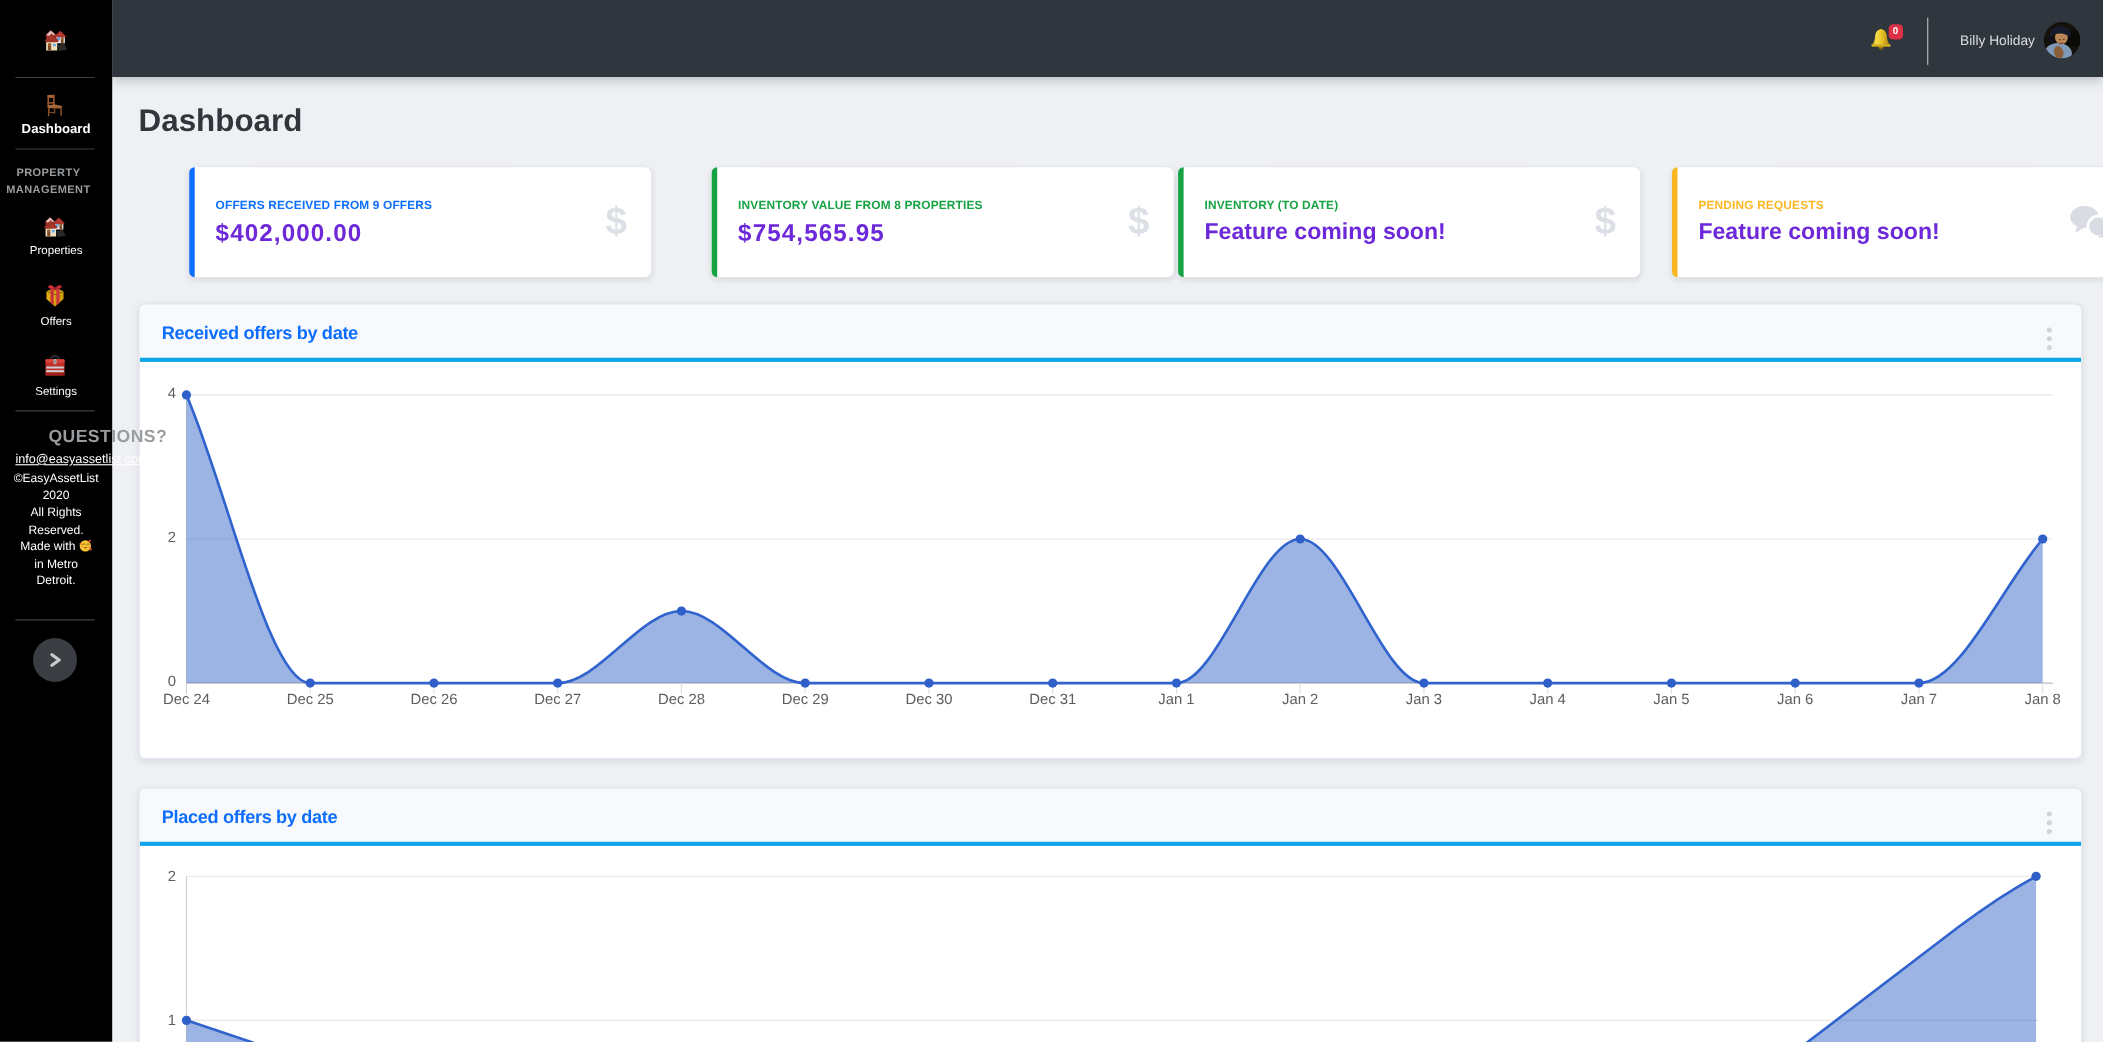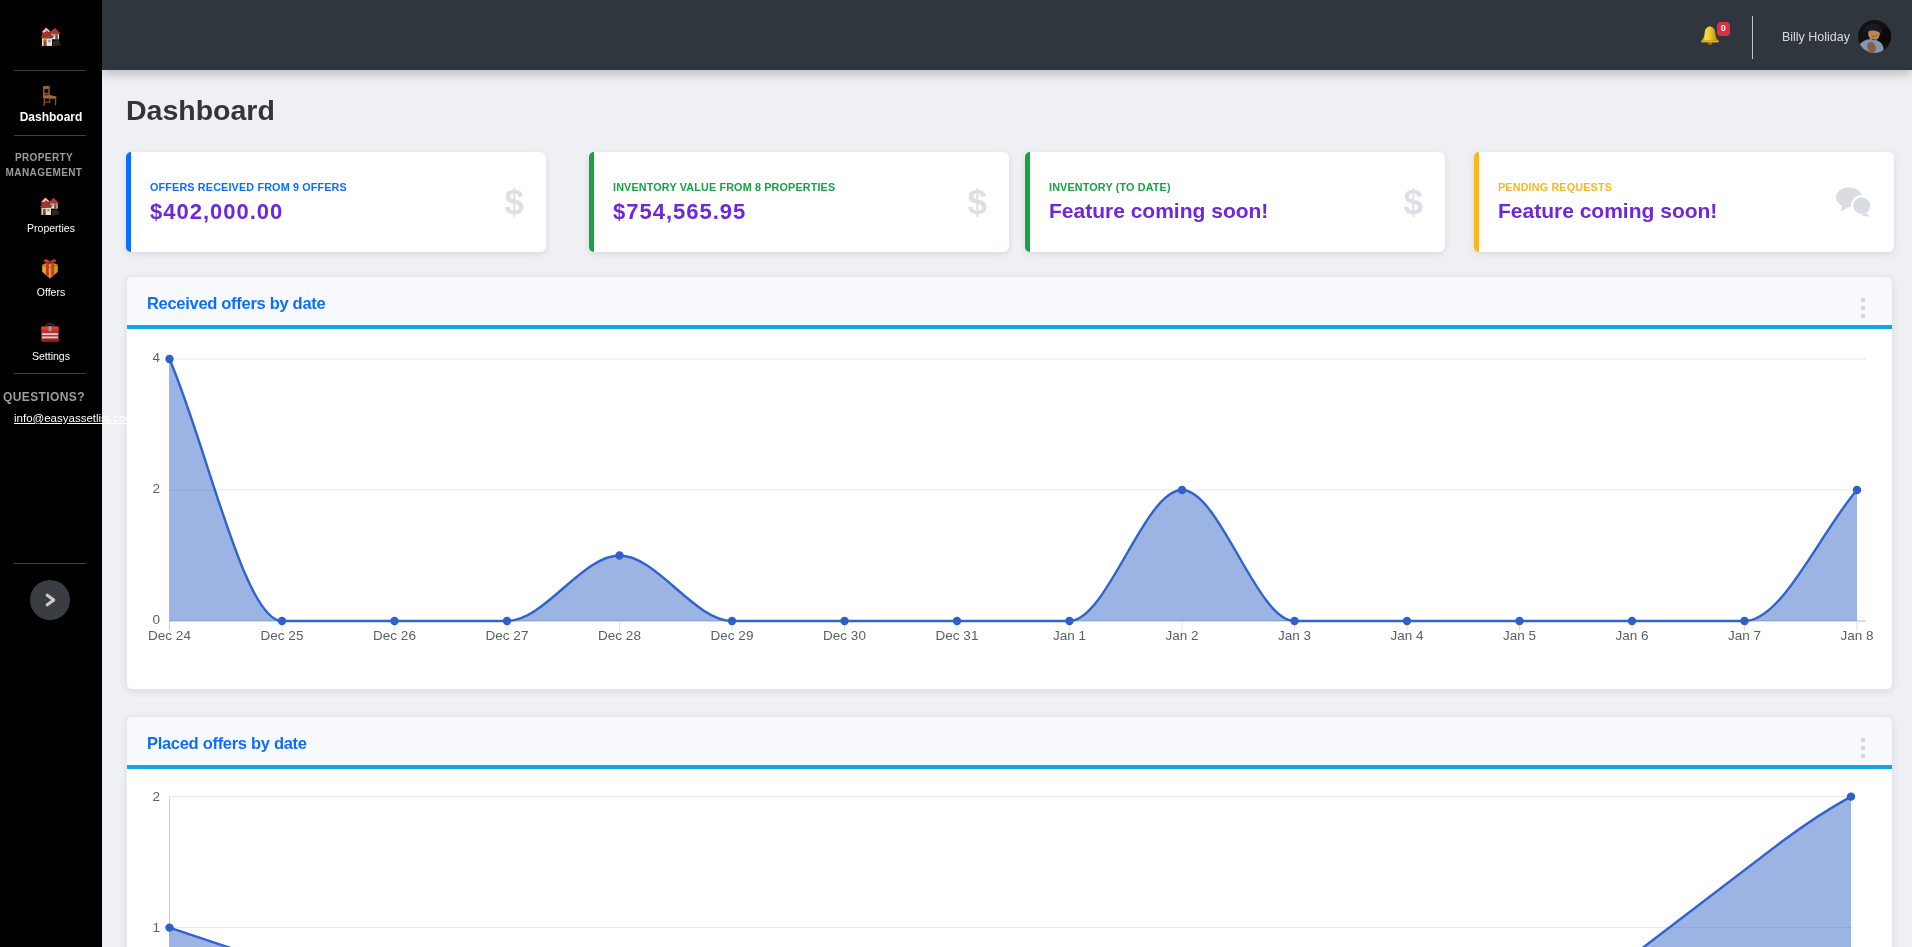--- a/index.html
+++ b/index.html
@@ -5,21 +5,21 @@
   * { margin:0; padding:0; box-sizing:border-box; }
   html,body { width:1912px; height:947px; overflow:hidden; font-family:"Liberation Sans", sans-serif; background:#eef0f3; }
   #sidebar { position:absolute; left:0; top:0; width:102px; height:947px; background:#000; z-index:5; }
   #topbar { position:absolute; left:102px; top:0; width:1810px; height:70px; background:#30363d; box-shadow:0 4px 10px rgba(50,55,65,0.28); }
   .sep { position:absolute; left:14px; width:72px; height:0; border-top:1px solid rgba(255,255,255,0.25); }
   .sbitem { position:absolute; width:102px; text-align:center; color:#fff; }
   .sbheading { position:absolute; width:88px; text-align:center; color:#9a9da0; font-weight:bold; font-size:10.5px; letter-spacing:.4px; line-height:13px; }
   .sbtxt { font-size:10.5px; color:#fff; }
   #content { position:absolute; left:102px; top:70px; width:1810px; height:877px; }
   h1.pagetitle { position:absolute; left:24px; top:24px; font-size:28.5px; font-weight:bold; color:#32363c; letter-spacing:0; }
-  .scard { position:absolute; top:82px; width:420px; height:100px; background:#fff; border-radius:6px; box-shadow:0 2px 6px rgba(50,58,70,0.12); }
+  .scard { position:absolute; top:82px; width:420px; height:100px; background:#fff; border-radius:6px; box-shadow:0 2px 6px rgba(50,58,70,0.12);margin-left:46px; }
   .scard .bar { position:absolute; left:0; top:0; bottom:0; width:4.5px; border-radius:6px 0 0 6px; }
   .scard .lbl { position:absolute; left:24px; top:29px; font-size:10.8px; font-weight:bold; letter-spacing:.15px; }
   .scard .val { position:absolute; left:24px; top:47px; font-size:22px; font-weight:bold; color:#6d28d9; letter-spacing:1px; }
   .scard .icn { position:absolute; right:22px; top:50%; transform:translateY(-50%); }
   .dollar { font-size:35px; font-weight:bold; color:#dcdfe6; }
   .chartcard { position:absolute; left:24px; width:1767px; background:#fff; border:1px solid #e3e6f0; border-radius:6px; box-shadow:0 2px 6px rgba(50,58,70,0.10); }
   .chead { position:relative; height:52px; background:#f8f9fc; border-bottom:4px solid #0ea5e9; border-radius:6px 6px 0 0; }
   .chead .t { position:absolute; left:20px; top:17px; font-size:16.5px; font-weight:bold; color:#0d6efd; letter-spacing:-0.3px; }
   .dots { position:absolute; right:26px; top:20px; }
 </style>
@@ -131,38 +131,48 @@
     <rect x="1.3" y="4.6" width="17.4" height="14.8" rx="1.2" fill="#c22f27"></rect>
     <rect x="1.3" y="4.6" width="17.4" height="3.2" rx="1.2" fill="#d6423a"></rect>
     <rect x="1.3" y="17" width="17.4" height="2.4" rx="1.2" fill="#9c1f19"></rect>
     <rect x="2" y="11.2" width="16" height="1.8" fill="#ccd1d9"></rect>
     <rect x="2" y="14.5" width="16" height="1.8" fill="#ccd1d9"></rect>
     <rect x="8.7" y="4.3" width="2.6" height="4.8" rx="0.6" fill="#b9bdc4"></rect>
     <rect x="9.2" y="4.9" width="1.6" height="3.6" fill="#8f959e"></rect>
   </svg>
   <div class="sbitem" style="top:346px"><span class="sbtxt">Settings</span></div>
   <div class="sep" style="top:373px"></div>
-  <div class="sbheading" style="top:391px;font-size:12px;">QUESTIONS?</div>
+  <div class="sbheading" style="top:391px;font-size:16px;padding-left:44px;">QUESTIONS?</div>
   <div style="position:absolute;left:14px;top:412px;width:200px;color:#fff;font-size:11.5px;text-decoration:underline;">info@easyassetlist.com</div>
+  <div class="sbitem" style="top:428px;font-size:11px;line-height:15.5px;">©EasyAssetList<br>2020<br>All Rights<br>Reserved.<br>Made with <svg width="12" height="12" viewBox="0 0 13 13" style="vertical-align:-2px">
+        <circle cx="6" cy="6.8" r="5.6" fill="#f7c430"></circle>
+        <path d="M3 5.6 c0.9 -1 2 -1 2.9 0 M7.2 5.6 c0.9 -1 2 -1 2.9 0" stroke="#7a4b12" stroke-width="0.9" fill="none"></path>
+        <path d="M4.4 8.2 c1 1.4 2.8 1.4 3.8 0 Z" fill="#7a4b12"></path>
+        <circle cx="2.8" cy="7.6" r="1" fill="#f09b59"></circle>
+        <circle cx="9.4" cy="7.6" r="1" fill="#f09b59"></circle>
+        <path d="M10 1.2 c0.5-0.7 1.6-0.4 1.7 0.4 c0.1 0.6-0.6 1.2-1.5 1.6 c-0.7-0.6-1.1-1.4-0.8-1.9 c0.2-0.3 0.5-0.3 0.6-0.1 Z" fill="#e23b3b"></path>
+        <path d="M11 9.5 c0.5-0.7 1.6-0.4 1.7 0.4 c0.1 0.6-0.6 1.2-1.5 1.6 c-0.7-0.6-1.1-1.4-0.8-1.9 c0.2-0.3 0.5-0.3 0.6-0.1 Z" fill="#e23b3b"></path>
+        <path d="M0.6 4.2 c0.4-0.6 1.3-0.3 1.4 0.3 c0.1 0.5-0.5 1-1.2 1.3 c-0.6-0.5-0.9-1.1-0.7-1.5 c0.2-0.2 0.4-0.2 0.5-0.1 Z" fill="#e23b3b"></path>
+      </svg><br>in Metro<br>Detroit.</div>
   <div class="sep" style="top:563px"></div>
   <div style="position:absolute;left:30px;top:580px;width:40px;height:40px;border-radius:50%;background:#3a3d41;"></div>
   <svg style="position:absolute;left:44px;top:593px" width="13" height="14" viewBox="0 0 13 14">
       <path d="M3.2 2.2 L9.8 7 L3.2 11.8" stroke="#c9cacc" stroke-width="3" fill="none" stroke-linecap="round" stroke-linejoin="round"></path>
     </svg>
 </div>
 <div id="content">
   <h1 class="pagetitle">Dashboard</h1>
 
   <div class="scard" style="left:24px">
     <div class="bar" style="background:#0d6efd"></div>
     <div class="lbl" style="color:#0d6efd">OFFERS RECEIVED FROM 9 OFFERS</div>
     <div class="val">$402,000.00</div>
     <div class="icn dollar">$</div>
   </div>
-  <div class="scard" style="left:487px">
+  <div class="scard" style="left:499px">
     <div class="bar" style="background:#17a244"></div>
     <div class="lbl" style="color:#17a244">INVENTORY VALUE FROM 8 PROPERTIES</div>
     <div class="val">$754,565.95</div>
     <div class="icn dollar">$</div>
   </div>
   <div class="scard" style="left:923px">
     <div class="bar" style="background:#17a244"></div>
     <div class="lbl" style="color:#17a244">INVENTORY (TO DATE)</div>
     <div class="val" style="font-size:21px;letter-spacing:0">Feature coming soon!</div>
     <div class="icn dollar">$</div>

